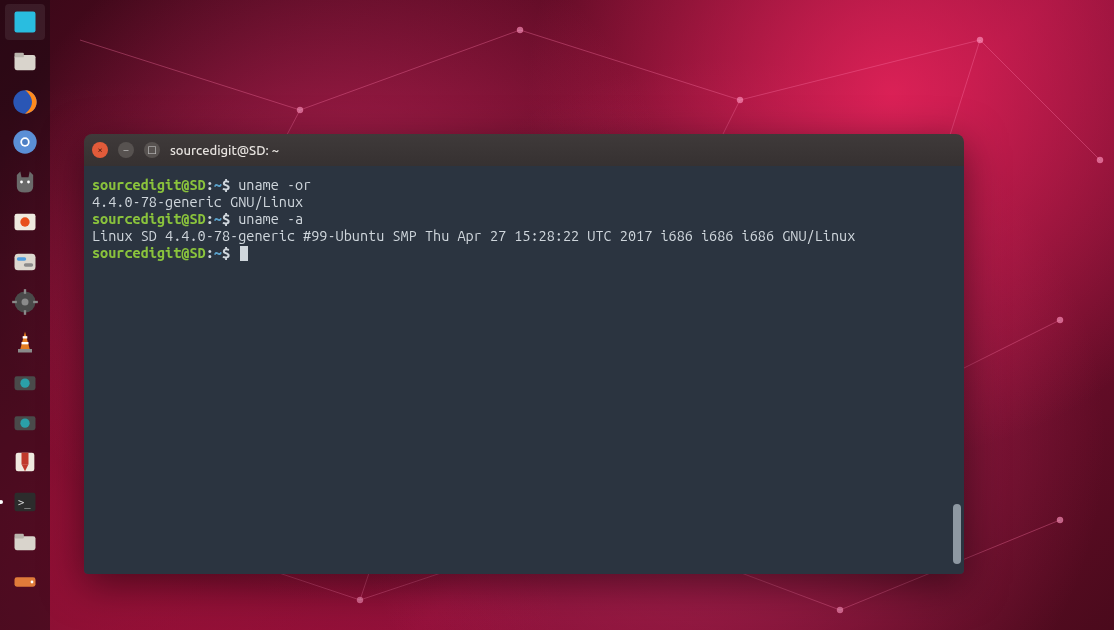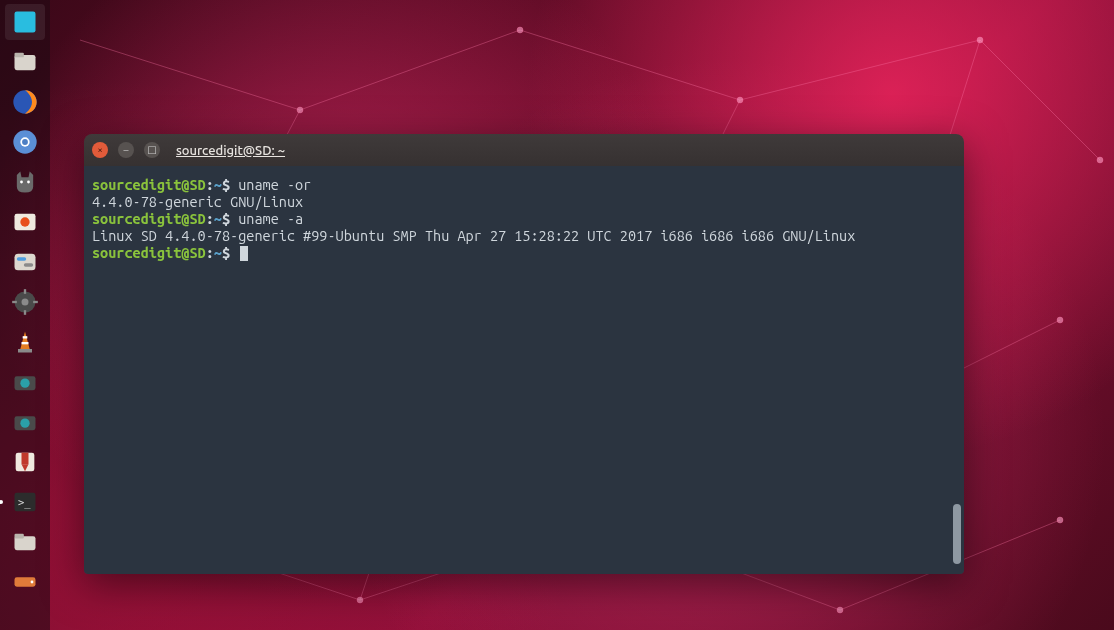--- a/index.html
+++ b/index.html
@@ -76,21 +76,21 @@
     font-size: 13px;
   }
   .tb-btn {
     width: 16px; height: 16px; border-radius: 50%;
     display:flex; align-items:center; justify-content:center;
     font-size: 10px; line-height:1;
     cursor: pointer;
   }
   .tb-close { background: #e25b3a; color:#3a1408; }
   .tb-min, .tb-max { background: #575250; color:#ccc; }
-  .tb-title { margin-left: 6px; font-weight:500; color:#e8e4e0;text-decoration:underline; }
+  .tb-title { font-weight:500; color:#e8e4e0; }
   .terminal-body {
     flex: 1;
     background: #2b3440;
     color: #cfd6dc;
     font-family: "Ubuntu Mono","DejaVu Sans Mono","Liberation Mono",monospace;
     font-size: 14.5px;
     line-height: 1.18;
     padding: 10px 8px 12px 8px;
     overflow-y: auto;
     white-space: pre;

